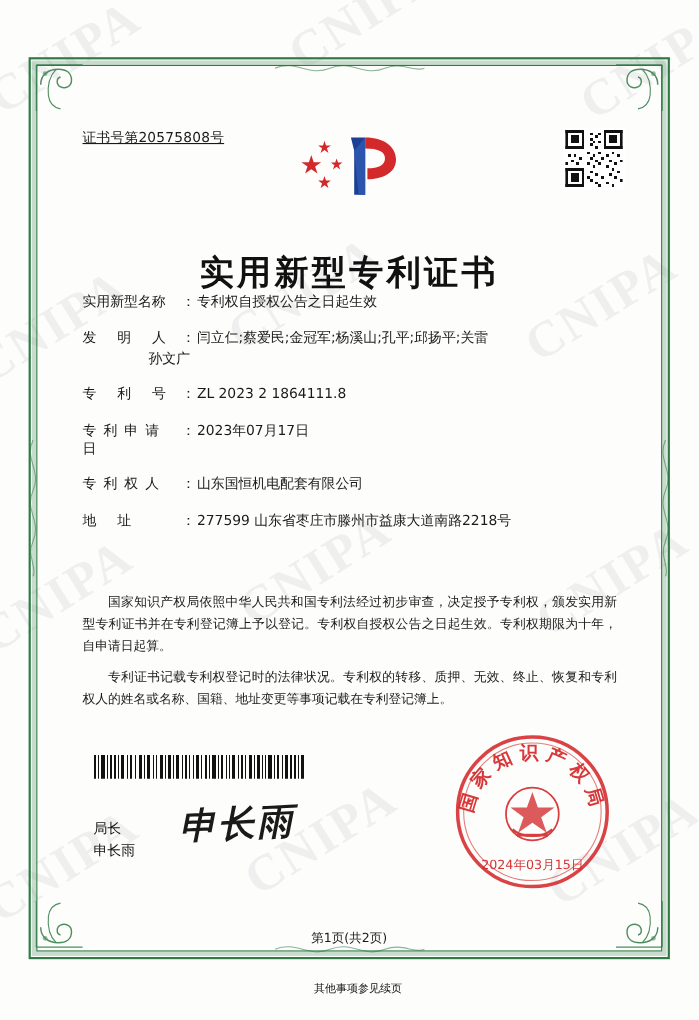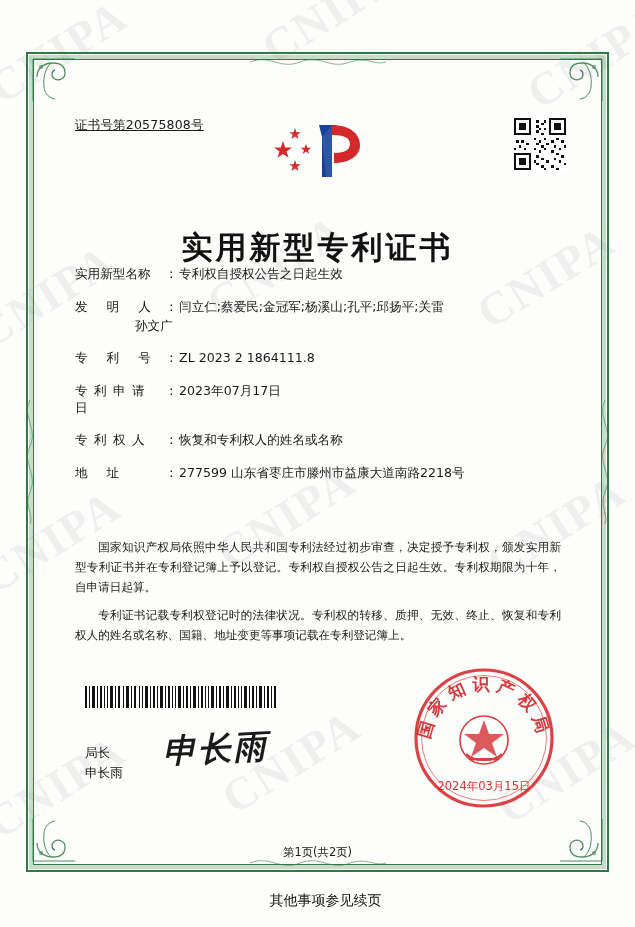--- a/index.html
+++ b/index.html
@@ -215,21 +215,21 @@
     left: 0; right: 0; top: 786px;
     text-align: center;
     font-size: 11.4px;
     color: #1a1a1a;
   }
 
   .footer-note {
     position: absolute;
     left: 16px; right: 0; top: 892px;
     text-align: center;
-    font-size: 14px;
+    font-size: 10px;
     color: #111;
     z-index: 5;
   }
 </style>
 </head>
 <body>
 
 <div id="page">
 
   <div class="wm wm1">CNIPA</div>
@@ -397,21 +397,21 @@
 
       <div class="row">
         <span class="lbl sp2">专 利 申 请 日</span>
         <span class="colon">：</span>
         <span class="val">2023年07月17日</span>
       </div>
 
       <div class="row">
         <span class="lbl sp2">专 利 权 人</span>
         <span class="colon">：</span>
-        <span class="val">恢复和专利权人的姓名或名称</span>
+        <span class="val">山东国恒机电配套有限公司</span>
       </div>
 
       <div class="row">
         <span class="lbl sp4">地 址</span>
         <span class="colon">：</span>
         <span class="val">277599 山东省枣庄市滕州市益康大道南路2218号</span>
       </div>
 
 
     </div>

